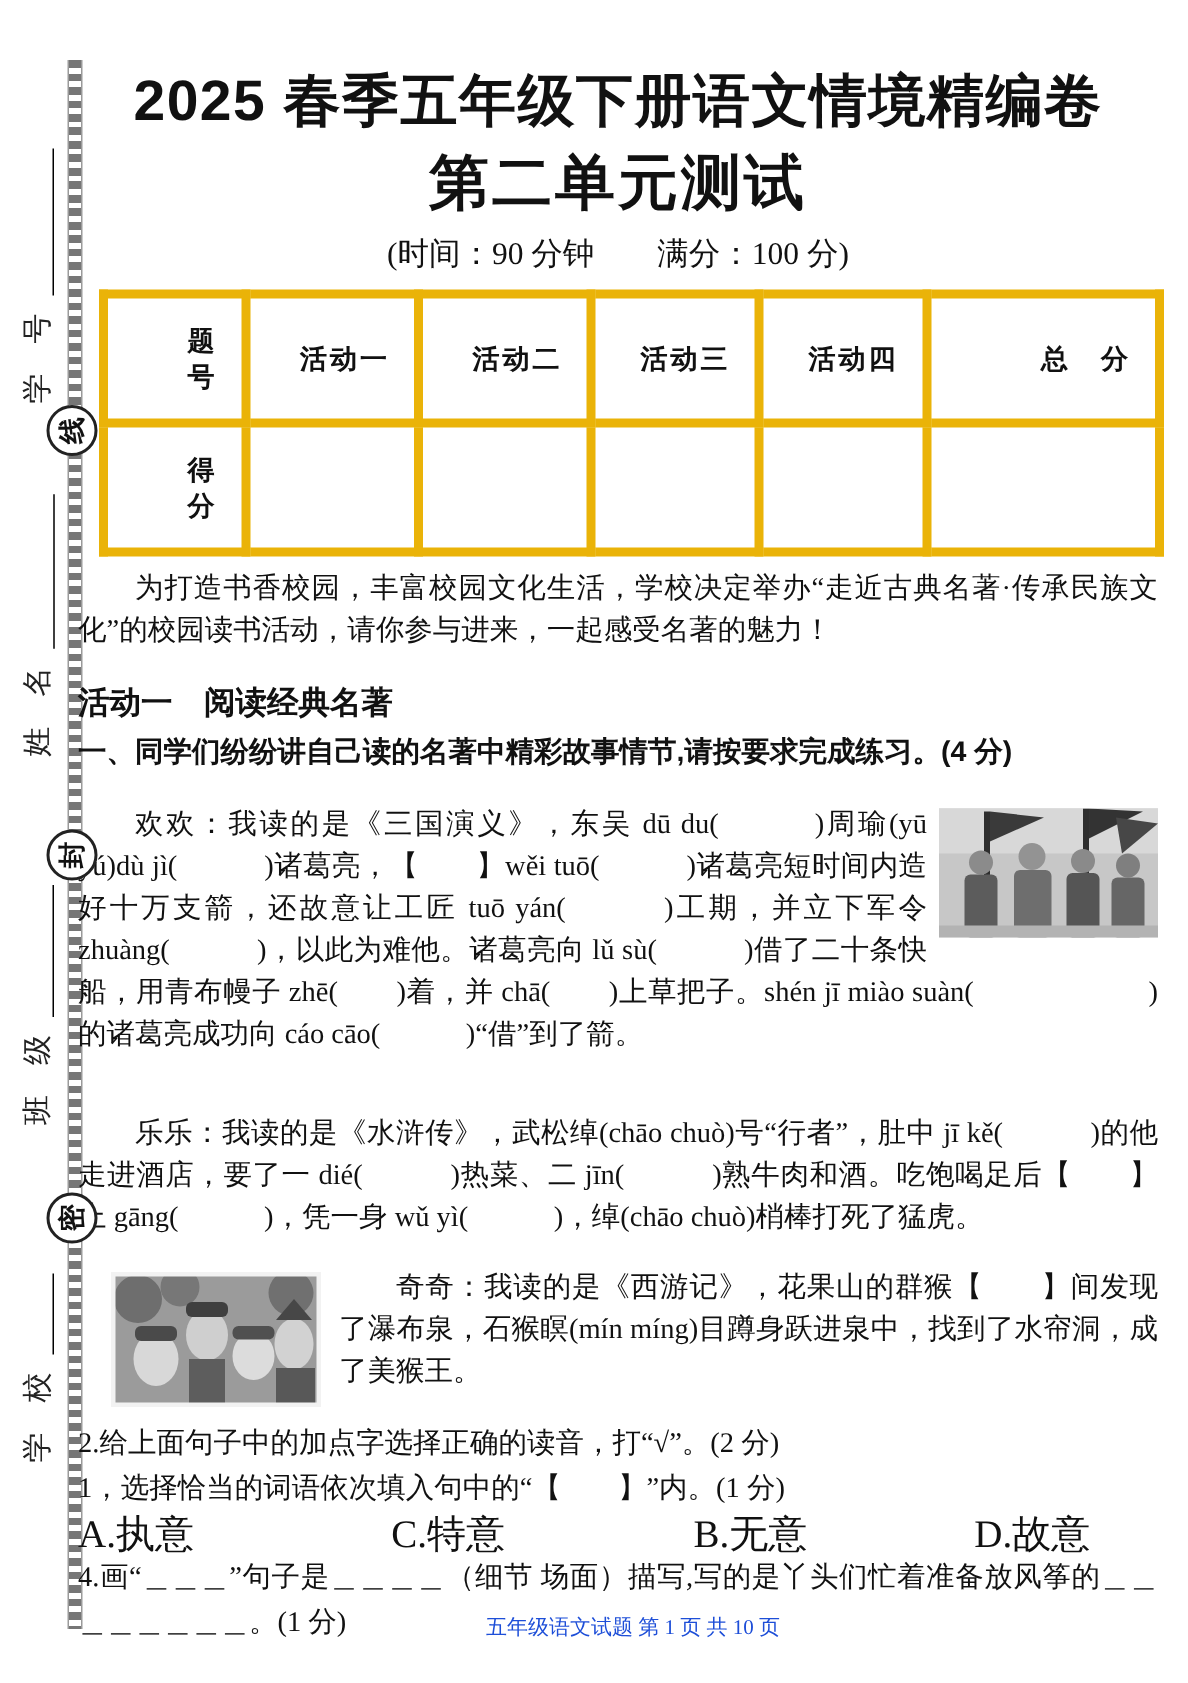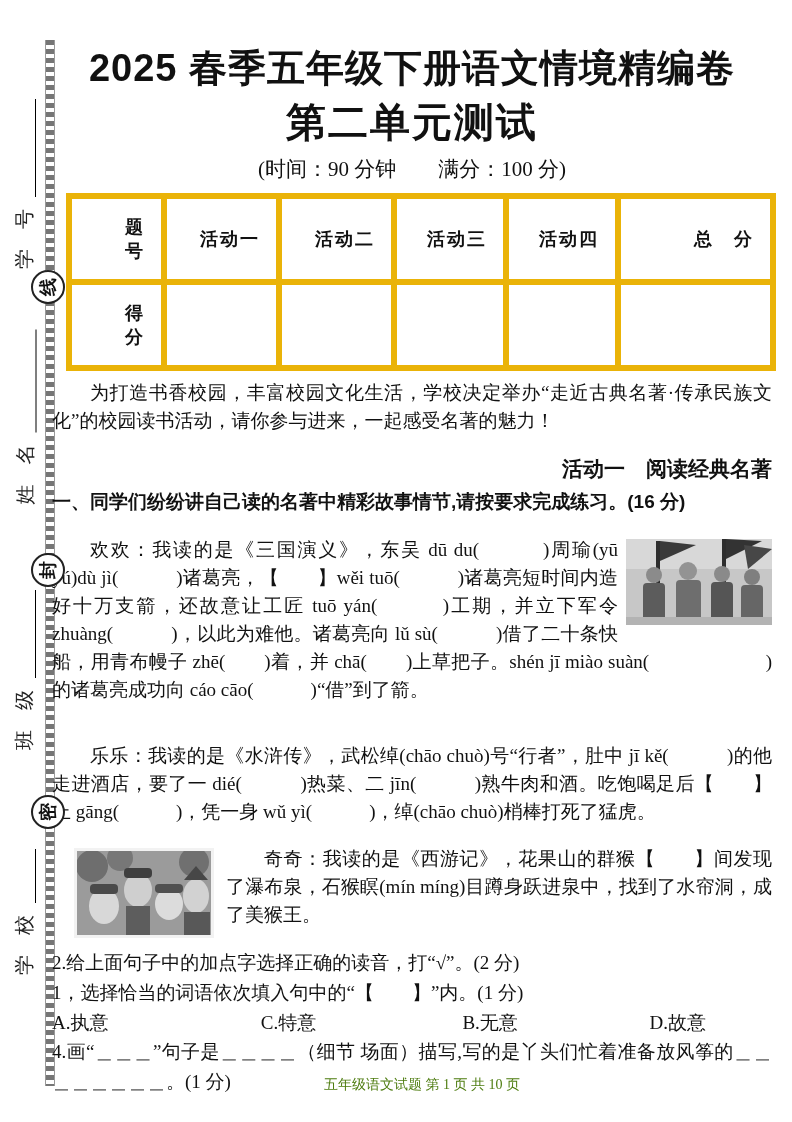--- a/index.html
+++ b/index.html
@@ -36,36 +36,36 @@
   .meta { text-align:center; font-size:21px; margin-top:8px; }
 
   table.score { margin:10px 0 0 14px; width:704px; border-collapse:collapse; table-layout:fixed; }
   table.score td { border:6px solid #eab308; text-align:right; padding:16px; }
   table.score tr.hd td { font-weight:bold; font-size:18px; height:33px;
                          font-family:"Liberation Sans", sans-serif; letter-spacing:2px; }
   table.score tr.sc td { height:30px; font-weight:bold; font-size:18px;
                          font-family:"Liberation Sans", sans-serif; letter-spacing:2px; }
 
   .intro { margin-top:8px; font-size:19px; line-height:28px; text-indent:2em; text-align:justify; }
-  .h-act { text-align:right; font-weight:bold; font-size:21px; margin-top:5px; line-height:30px;
+  .h-act { text-align:left; font-weight:bold; font-size:21px; margin-top:5px; line-height:30px;
            font-family:"Liberation Sans", sans-serif; }
   .h-ex  { font-weight:bold; font-size:19px; margin-top:3px; line-height:30px;
            font-family:"Liberation Sans", sans-serif; }
   .para { font-size:19px; line-height:28px; text-align:justify; }
   .indent { text-indent:2em; }
   .photo { background:#cfcfcf; }
   .photo-right { float:right; width:146px; height:86px; margin:3px 0 3px 8px; }
   .photo-left  { float:left;  width:140px; height:90px; margin:3px 12px 2px 22px; }
   .u { text-decoration:underline; text-underline-offset:5px; text-decoration-thickness:1px; }
   .q { font-size:19px; line-height:30px; text-align:justify; }
-  .opts { display:flex; font-size:19px; line-height:29px;align-items:flex-end; }
+  .opts { display:flex; font-size:26px; line-height:29px;align-items:flex-end; }
   .opts span:nth-child(1){ width:29%; } .opts span:nth-child(2){ width:28%; }
   .opts span:nth-child(3){ width:26%; } .opts span:nth-child(4){ width:17%; }
   .footer { position:absolute; left:62px; width:720px; top:1076px; text-align:center;
-            font-size:14px; color:#4d7c0f; }
+            font-size:14px; color:#1d4ed8; }
   .clearfix::after { content:""; display:block; clear:both; }
 </style>
 </head>
 <body>
 
 <div class="page">
 
   <aside class="seal-area">
     <div class="seal-dash"></div>
 
@@ -128,21 +128,21 @@
         <td></td>
         <td></td>
         <td></td>
       </tr>
     </tbody>
       </table>
 
     <p class="intro">为打造书香校园，丰富校园文化生活，学校决定举办“走近古典名著·传承民族文化”的校园读书活动，请你参与进来，一起感受名著的魅力！</p>
 
     <div class="h-act">活动一　阅读经典名著</div>
-    <div class="h-ex">一、同学们纷纷讲自己读的名著中精彩故事情节,请按要求完成练习。(16 分)</div>
+    <div class="h-ex">一、同学们纷纷讲自己读的名著中精彩故事情节,请按要求完成练习。(4 分)</div>
 
     <div class="clearfix">
       <div class="photo photo-right">
         <svg width="146" height="86" viewBox="0 0 146 86" xmlns="http://www.w3.org/2000/svg">
           <rect width="146" height="86" fill="#c7c7c7"></rect>
           <rect width="146" height="30" fill="#d8d8d8"></rect>
           <rect x="30" y="2" width="4" height="50" fill="#2e2e2e"></rect>
           <polygon points="34,2 70,6 34,22" fill="#3a3a3a"></polygon>
           <rect x="96" y="0" width="4" height="44" fill="#2e2e2e"></rect>
           <polygon points="100,0 136,2 100,20" fill="#333"></polygon>

